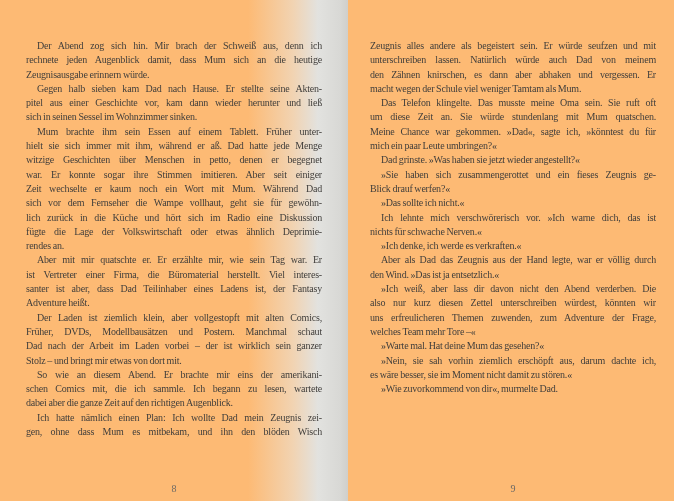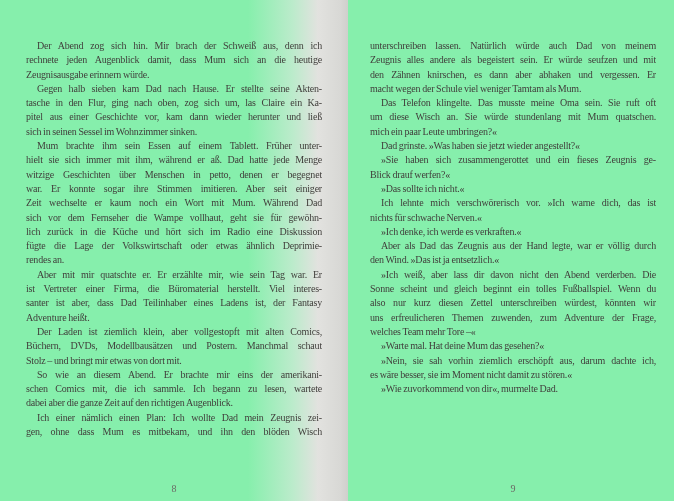--- a/index.html
+++ b/index.html
@@ -1,20 +1,20 @@
 <!DOCTYPE html>
 <html><head>
 <meta charset="utf-8">
 <style>
   html, body { margin: 0; padding: 0; background: #ffffff; }
   .spread {
     position: relative;
     width: 674px;
     height: 501px;
-    background: #86efac;
+    background: #fdba74;
     overflow: hidden;
     font-family: "Liberation Serif", "DejaVu Serif", serif;
   }
   .spine-shadow {
     position: absolute;
     left: 248px;
     top: 0;
     width: 100px;
     height: 501px;
     background: linear-gradient(to right,
@@ -59,65 +59,65 @@
 <body>
 
 <div class="spread">
   <div class="spine-shadow"></div>
 
   <div class="page-text left">
       <div class="line indent">Der Abend zog sich hin. Mir brach der Schweiß aus, denn ich</div>
       <div class="line">rechnete jeden Augenblick damit, dass Mum sich an die heutige</div>
       <div class="line end">Zeugnisausgabe erinnern würde.</div>
       <div class="line indent">Gegen halb sieben kam Dad nach Hause. Er stellte seine Akten-</div>
-      <div class="line">tasche in den Flur, ging nach oben, zog sich um, las Claire ein Ka-</div>
       <div class="line">pitel aus einer Geschichte vor, kam dann wieder herunter und ließ</div>
       <div class="line end">sich in seinen Sessel im Wohnzimmer sinken.</div>
       <div class="line indent">Mum brachte ihm sein Essen auf einem Tablett. Früher unter-</div>
       <div class="line">hielt sie sich immer mit ihm, während er aß. Dad hatte jede Menge</div>
       <div class="line">witzige Geschichten über Menschen in petto, denen er begegnet</div>
       <div class="line">war. Er konnte sogar ihre Stimmen imitieren. Aber seit einiger</div>
       <div class="line">Zeit wechselte er kaum noch ein Wort mit Mum. Während Dad</div>
       <div class="line">sich vor dem Fernseher die Wampe vollhaut, geht sie für gewöhn-</div>
       <div class="line">lich zurück in die Küche und hört sich im Radio eine Diskussion</div>
       <div class="line">fügte die Lage der Volkswirtschaft oder etwas ähnlich Deprimie-</div>
       <div class="line end">rendes an.</div>
       <div class="line indent">Aber mit mir quatschte er. Er erzählte mir, wie sein Tag war. Er</div>
       <div class="line">ist Vertreter einer Firma, die Büromaterial herstellt. Viel interes-</div>
       <div class="line">santer ist aber, dass Dad Teilinhaber eines Ladens ist, der Fantasy</div>
       <div class="line end">Adventure heißt.</div>
       <div class="line indent">Der Laden ist ziemlich klein, aber vollgestopft mit alten Comics,</div>
-      <div class="line">Büchern, DVDs, Modellbausätzen und Postern. Manchmal schaut</div>
+      <div class="line">Früher, DVDs, Modellbausätzen und Postern. Manchmal schaut</div>
+      <div class="line">Dad nach der Arbeit im Laden vorbei – der ist wirklich sein ganzer</div>
       <div class="line end">Stolz – und bringt mir etwas von dort mit.</div>
       <div class="line indent">So wie an diesem Abend. Er brachte mir eins der amerikani-</div>
       <div class="line">schen Comics mit, die ich sammle. Ich begann zu lesen, wartete</div>
       <div class="line end">dabei aber die ganze Zeit auf den richtigen Augenblick.</div>
-      <div class="line indent">Ich einer nämlich einen Plan: Ich wollte Dad mein Zeugnis zei-</div>
+      <div class="line indent">Ich hatte nämlich einen Plan: Ich wollte Dad mein Zeugnis zei-</div>
       <div class="line">gen, ohne dass Mum es mitbekam, und ihn den blöden Wisch</div>
     </div>
 
   <div class="page-text right">
+      <div class="line">Zeugnis alles andere als begeistert sein. Er würde seufzen und mit</div>
       <div class="line">unterschreiben lassen. Natürlich würde auch Dad von meinem</div>
-      <div class="line">Zeugnis alles andere als begeistert sein. Er würde seufzen und mit</div>
       <div class="line">den Zähnen knirschen, es dann aber abhaken und vergessen. Er</div>
       <div class="line end">macht wegen der Schule viel weniger Tamtam als Mum.</div>
       <div class="line indent">Das Telefon klingelte. Das musste meine Oma sein. Sie ruft oft</div>
-      <div class="line">um diese Wisch an. Sie würde stundenlang mit Mum quatschen.</div>
+      <div class="line">um diese Zeit an. Sie würde stundenlang mit Mum quatschen.</div>
+      <div class="line">Meine Chance war gekommen. »Dad«, sagte ich, »könntest du für</div>
       <div class="line end">mich ein paar Leute umbringen?«</div>
       <div class="line indent end">Dad grinste. »Was haben sie jetzt wieder angestellt?«</div>
       <div class="line indent">»Sie haben sich zusammengerottet und ein fieses Zeugnis ge-</div>
       <div class="line end">Blick drauf werfen?«</div>
       <div class="line indent end">»Das sollte ich nicht.«</div>
       <div class="line indent">Ich lehnte mich verschwörerisch vor. »Ich warne dich, das ist</div>
       <div class="line end">nichts für schwache Nerven.«</div>
       <div class="line indent end">»Ich denke, ich werde es verkraften.«</div>
       <div class="line indent">Aber als Dad das Zeugnis aus der Hand legte, war er völlig durch</div>
       <div class="line end">den Wind. »Das ist ja entsetzlich.«</div>
       <div class="line indent">»Ich weiß, aber lass dir davon nicht den Abend verderben. Die</div>
-      <div class="line">Sonne scheint und gleich beginnt ein tolles Fußballspiel. Wenn du</div>
       <div class="line">also nur kurz diesen Zettel unterschreiben würdest, könnten wir</div>
       <div class="line">uns erfreulicheren Themen zuwenden, zum Adventure der Frage,</div>
       <div class="line end">welches Team mehr Tore –«</div>
       <div class="line indent end">»Warte mal. Hat deine Mum das gesehen?«</div>
       <div class="line indent">»Nein, sie sah vorhin ziemlich erschöpft aus, darum dachte ich,</div>
       <div class="line end">es wäre besser, sie im Moment nicht damit zu stören.«</div>
       <div class="line indent end">»Wie zuvorkommend von dir«, murmelte Dad.</div>
     </div>
 
   <div class="page-number left">8</div>

